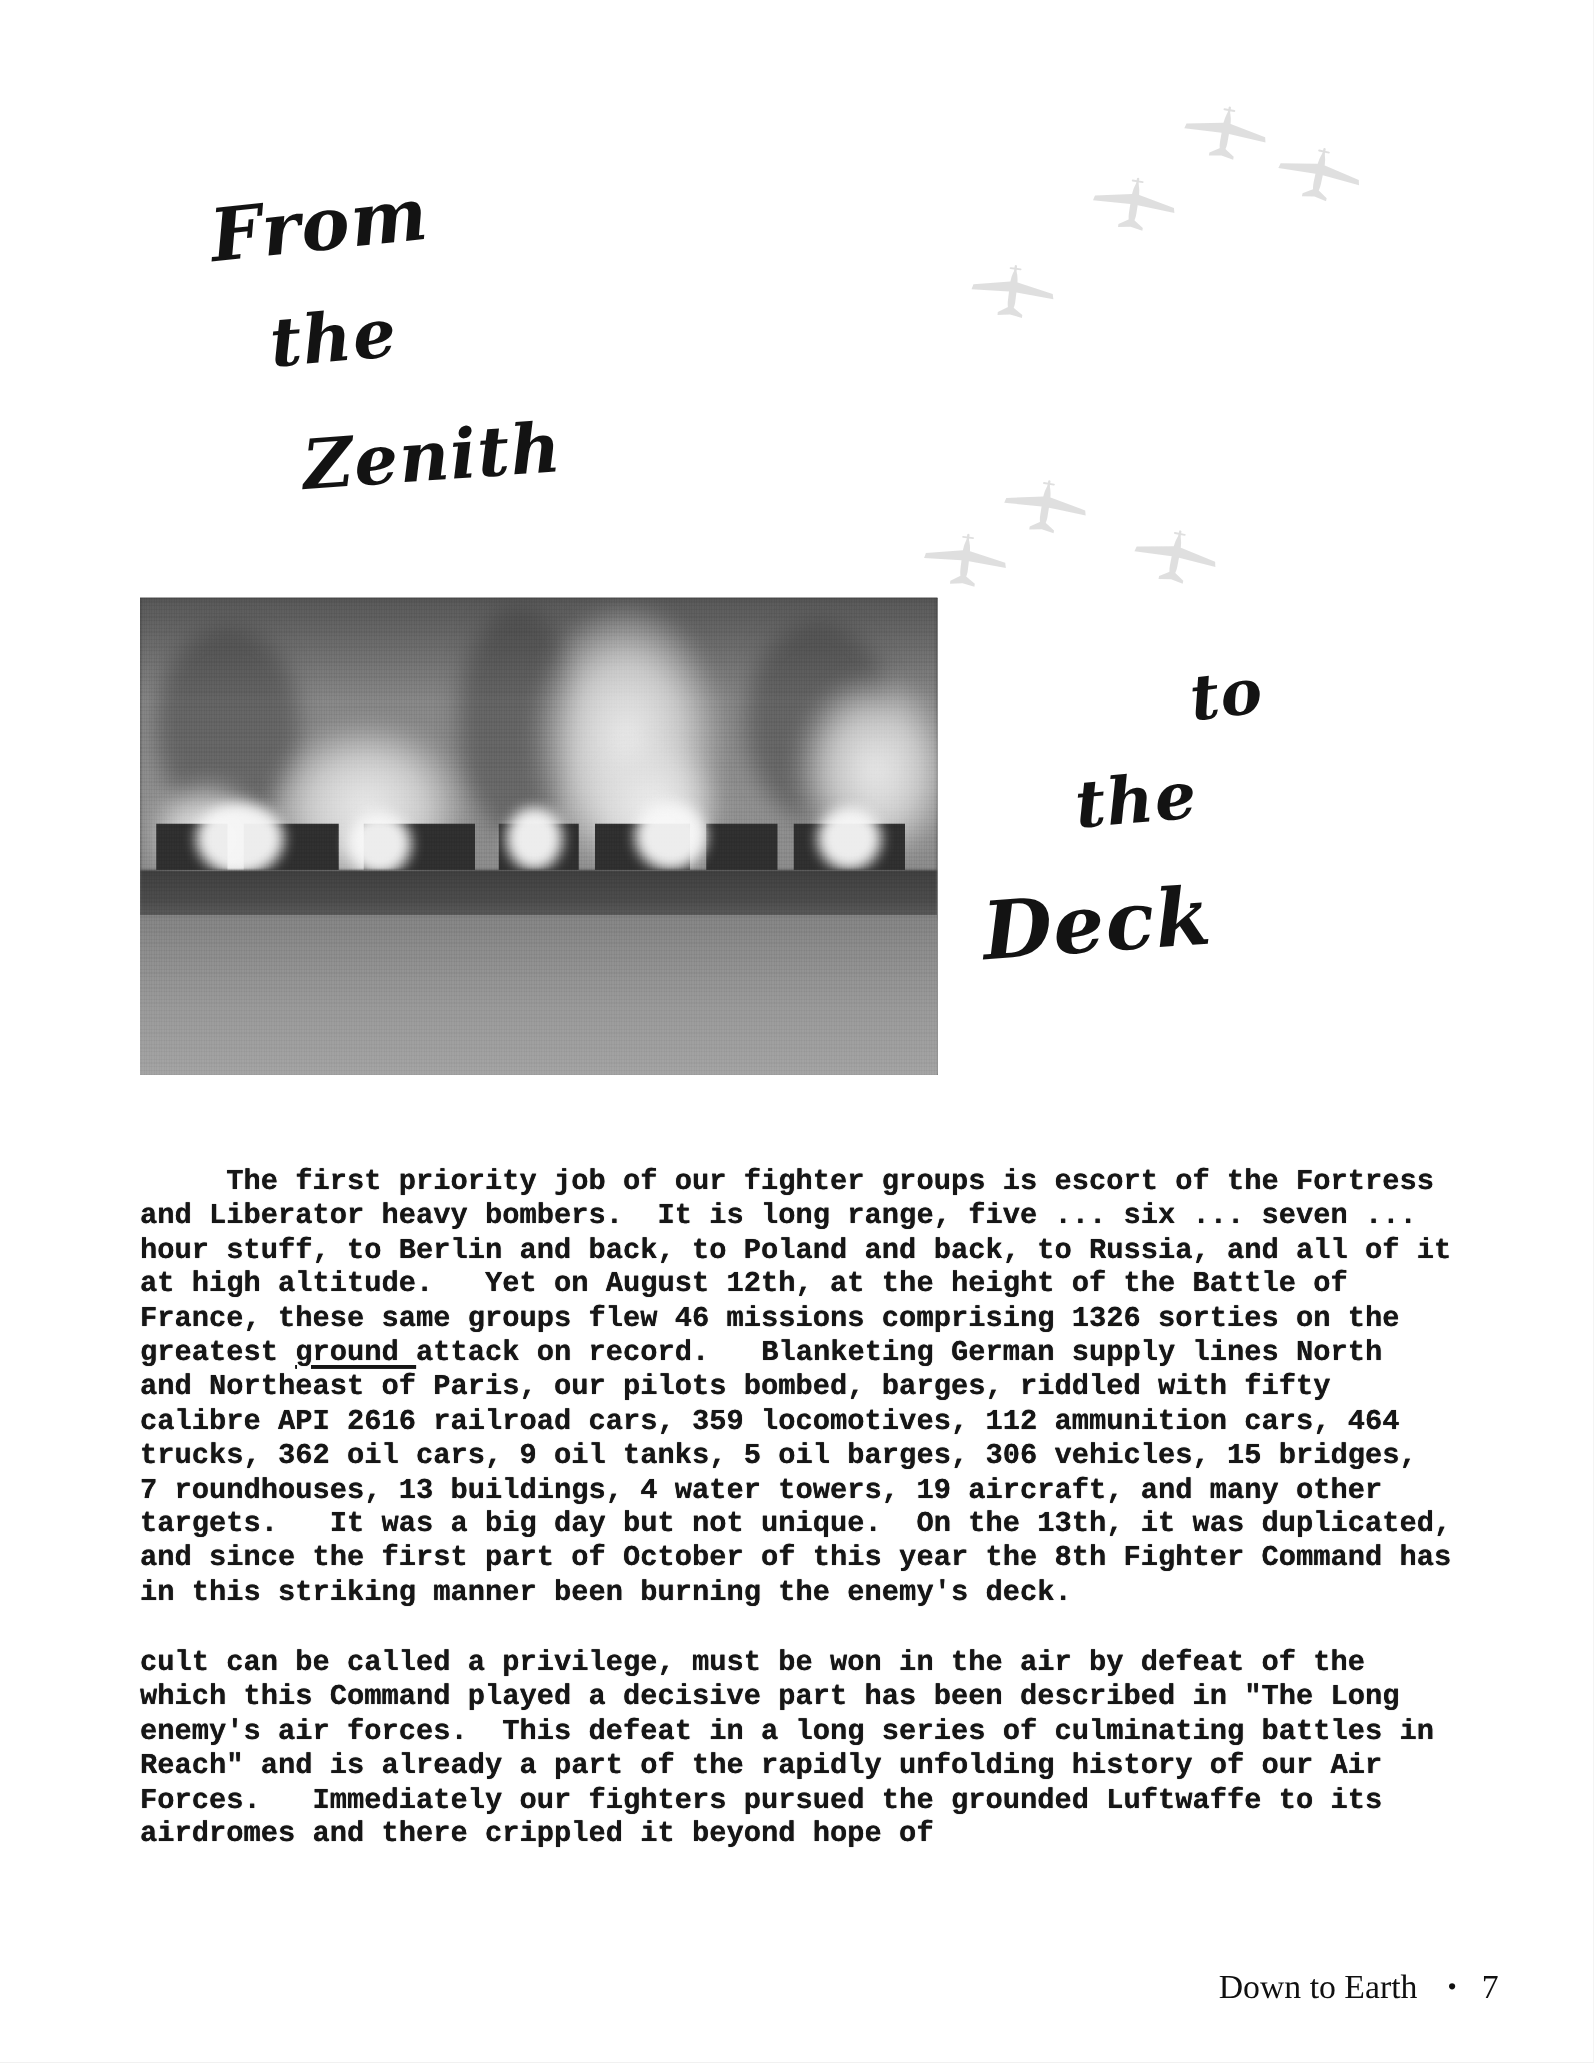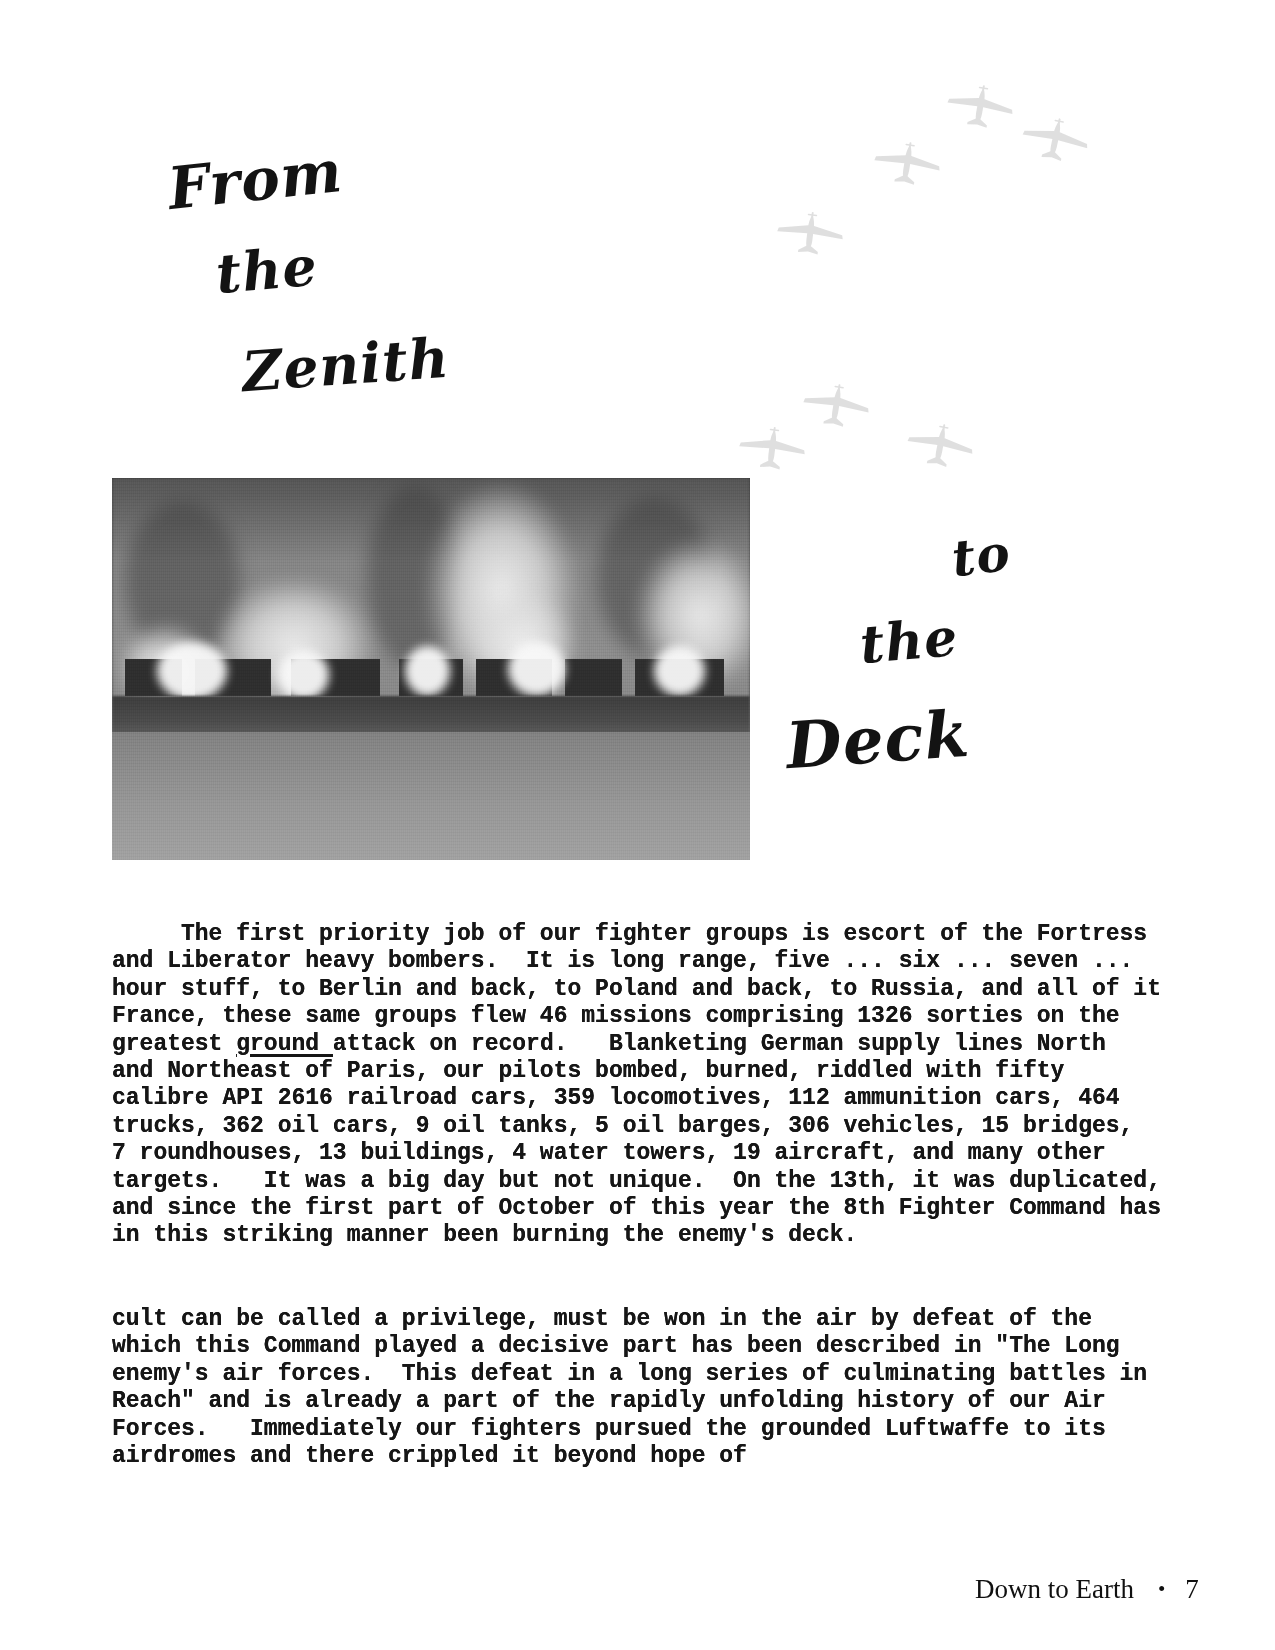--- a/index.html
+++ b/index.html
@@ -89,20 +89,21 @@
 
   
   .typed{
     position:absolute;
     left:112px;
     font-family:"Liberation Mono","DejaVu Sans Mono",monospace;
     font-size:23px;
     font-weight:700;
     color:#161616;
     text-shadow:0 0 .6px #161616;
+    margin-top:11px;
   }
   .p1-block{top:921px;}
   .p2-block{top:1306px;}
   .tline{white-space:pre;line-height:27.4px;height:27.4px;}
   .ul{text-decoration:underline;text-decoration-thickness:2.5px;text-underline-offset:4px;text-align:center;}
 
   
   .footer{
     position:absolute;
     left:975px; top:1574px;
@@ -228,23 +229,24 @@
     <div class="layer ph-fire f5"></div>
     <div class="layer ph-embankment"></div>
     <div class="layer ph-grass"></div>
     <div class="layer ph-grain"></div>
   </div>
 
   <div class="typed p1-block">
     <div class="tline">     The first priority job of our fighter groups is escort of the Fortress</div>
     <div class="tline">and Liberator heavy bombers.  It is long range, five ... six ... seven ...</div>
     <div class="tline">hour stuff, to Berlin and back, to Poland and back, to Russia, and all of it</div>
+    <div class="tline">at high altitude.   Yet on August 12th, at the height of the Battle of</div>
     <div class="tline">France, these same groups flew 46 missions comprising 1326 sorties on the</div>
     <div class="tline"><span>greatest </span><span class="ul">ground </span><span>attack on record.   Blanketing German supply lines North</span></div>
-    <div class="tline">and Northeast of Paris, our pilots bombed, burned, riddled with fifty</div>
+    <div class="tline">and Northeast of Paris, our pilots bombed, barges, riddled with fifty</div>
     <div class="tline">calibre API 2616 railroad cars, 359 locomotives, 112 ammunition cars, 464</div>
     <div class="tline">trucks, 362 oil cars, 9 oil tanks, 5 oil barges, 306 vehicles, 15 bridges,</div>
     <div class="tline">7 roundhouses, 13 buildings, 4 water towers, 19 aircraft, and many other</div>
     <div class="tline">targets.   It was a big day but not unique.  On the 13th, it was duplicated,</div>
     <div class="tline">and since the first part of October of this year the 8th Fighter Command has</div>
     <div class="tline">in this striking manner been burning the enemy's deck.</div>
   </div>
 
   <div class="typed p2-block">
     <div class="tline">cult can be called a privilege, must be won in the air by defeat of the</div>

